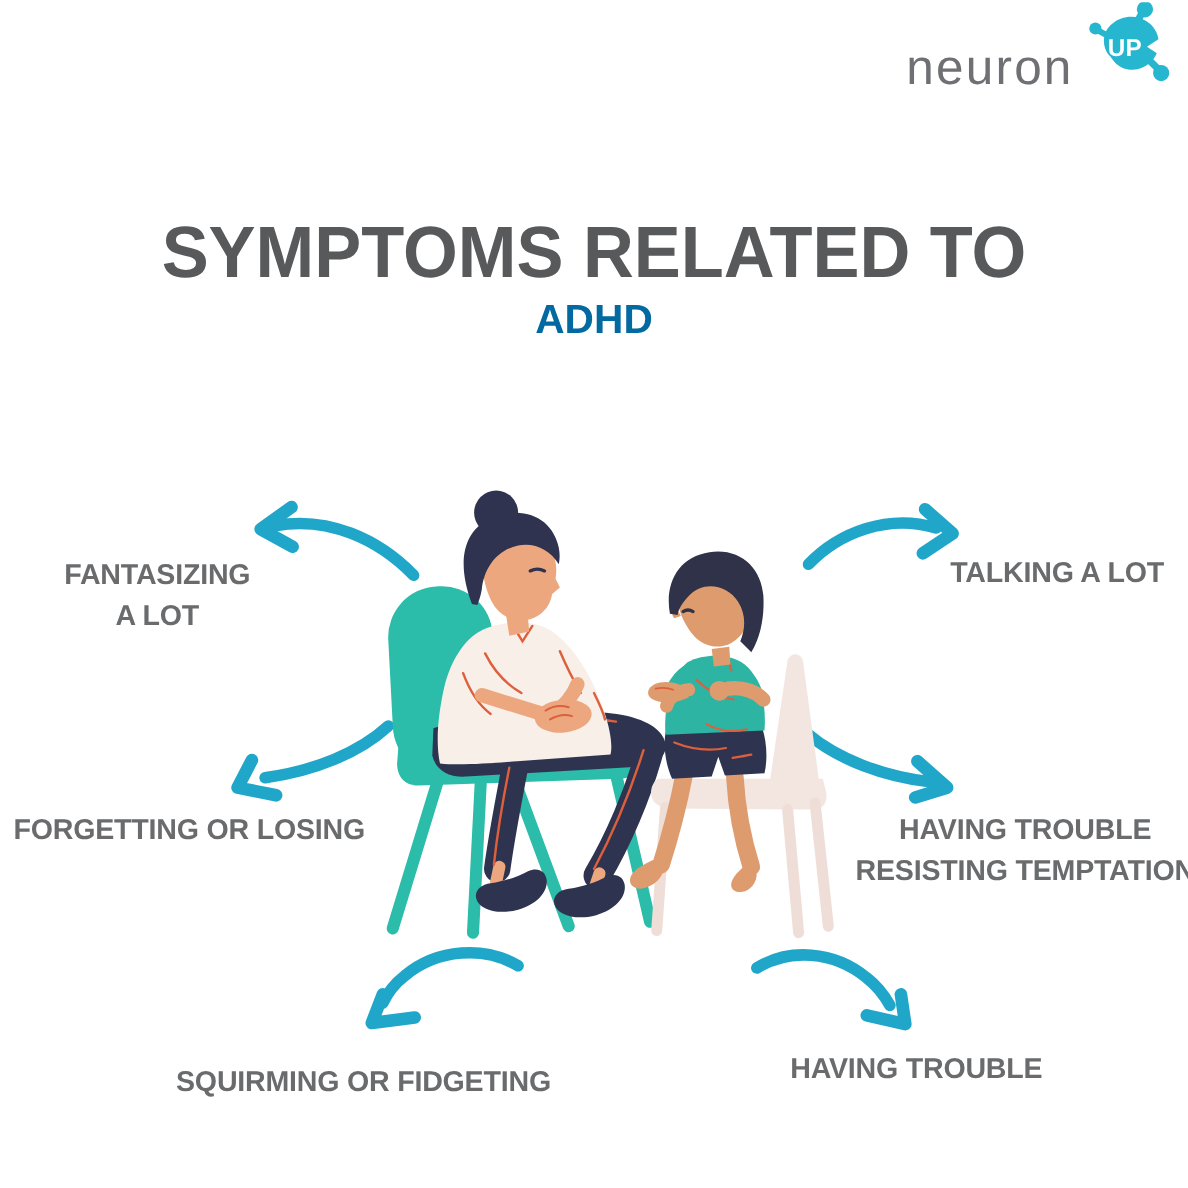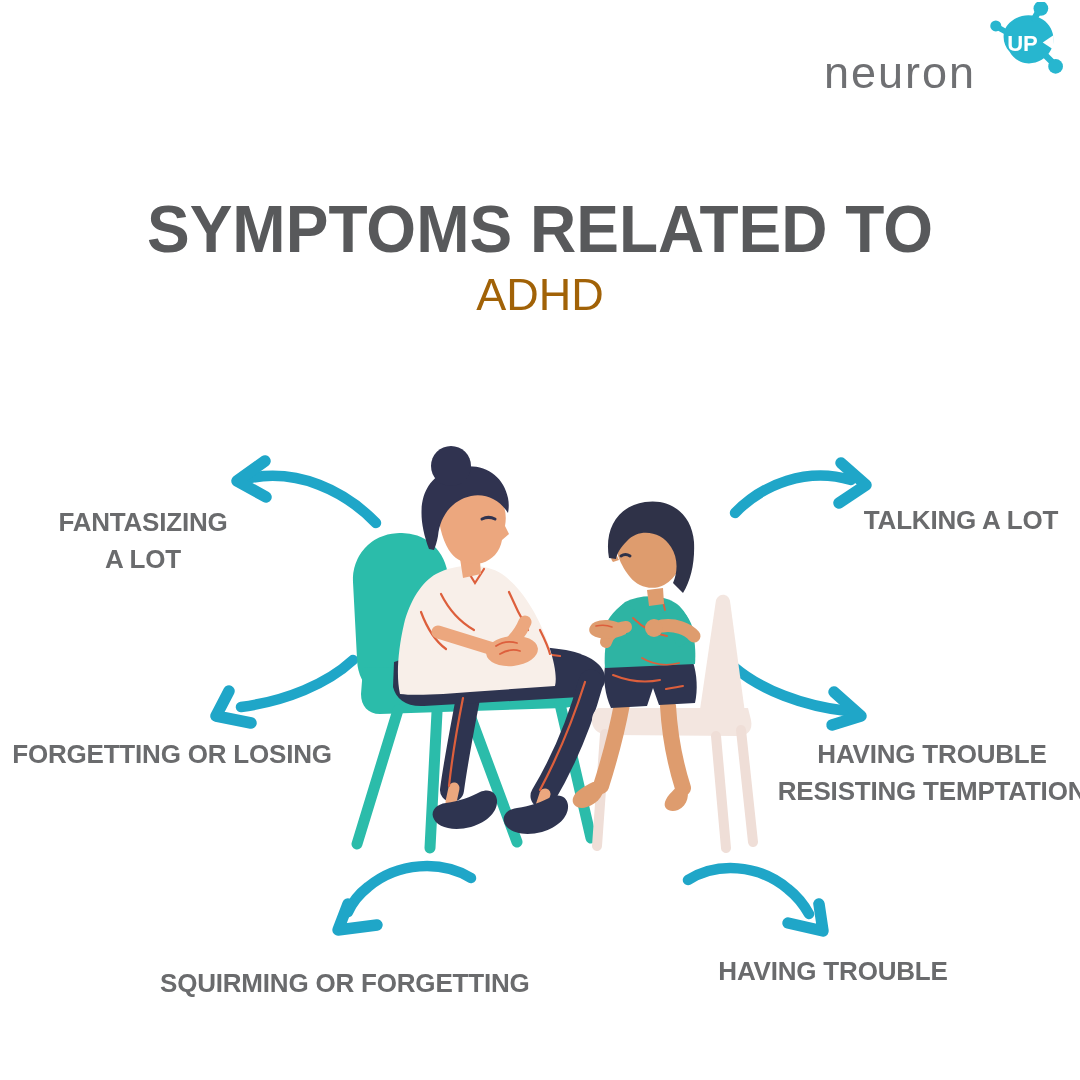--- a/index.html
+++ b/index.html
@@ -3,32 +3,32 @@
 <meta charset="utf-8">
 <style>
   html,body{margin:0;padding:0;background:#fff;}
   .canvas{
     position:relative;width:1080px;height:1080px;background:#ffffff;
     overflow:hidden;font-family:"Liberation Sans",sans-serif;
   }
   
   .logo-brand{
     position:absolute;top:38px;right:104px;z-index:3;
-    font-size:45px;font-weight:300;color:#6f7073;letter-spacing:2px;line-height:1;margin-top:12px;
+    font-size:45px;font-weight:300;color:#6f7073;letter-spacing:2px;line-height:1;
   }
   .logo-blob{position:absolute;top:2px;right:6px;z-index:3;width:92px;height:92px;}
   
   .title{
     position:absolute;top:196px;left:0;width:100%;z-index:2;margin:0;
     text-align:center;font-size:66px;font-weight:700;color:#58595b;
     letter-spacing:0px;line-height:1;transform:scaleX(0.97);
   }
   .subtitle{
     position:absolute;top:272px;left:0;width:100%;z-index:2;margin:0;
-    text-align:center;font-size:45px;font-weight:400;color:#a16207;line-height:1;
+    text-align:center;font-size:37px;font-weight:700;color:#0369a1;line-height:1;
   }
   
   .symptom{
     position:absolute;width:324px;z-index:2;text-align:center;
     font-size:26px;font-weight:700;color:#6a6b6d;line-height:37px;letter-spacing:-0.2px;
   }
   .symptom div{white-space:nowrap;}
   #sym-0{left:-19px;top:504px;}
   #sym-1{left:799px;top:502px;}
   #sym-2{left:10px;top:736px;text-align:center;}
@@ -69,21 +69,21 @@
     <div>TALKING A LOT</div>
   </div>
   <div class="symptom" id="sym-2">
     <div>FORGETTING OR LOSING</div>
   </div>
   <div class="symptom" id="sym-3">
     <div>HAVING TROUBLE</div>
     <div>RESISTING TEMPTATION</div>
   </div>
   <div class="symptom" id="sym-4">
-    <div>SQUIRMING OR FORGETTING</div>
+    <div>SQUIRMING OR FIDGETING</div>
   </div>
   <div class="symptom" id="sym-5">
     <div>HAVING TROUBLE</div>
   </div>
 
   <svg class="scene" width="1080" height="1080" viewBox="0 0 1080 1080">
 
     <g stroke="#1fa6c8" stroke-width="10.5" fill="none" stroke-linecap="round" stroke-linejoin="round">
       <g>
         <path d="M 376 523 C 344 490 298 469 250 478"></path>

